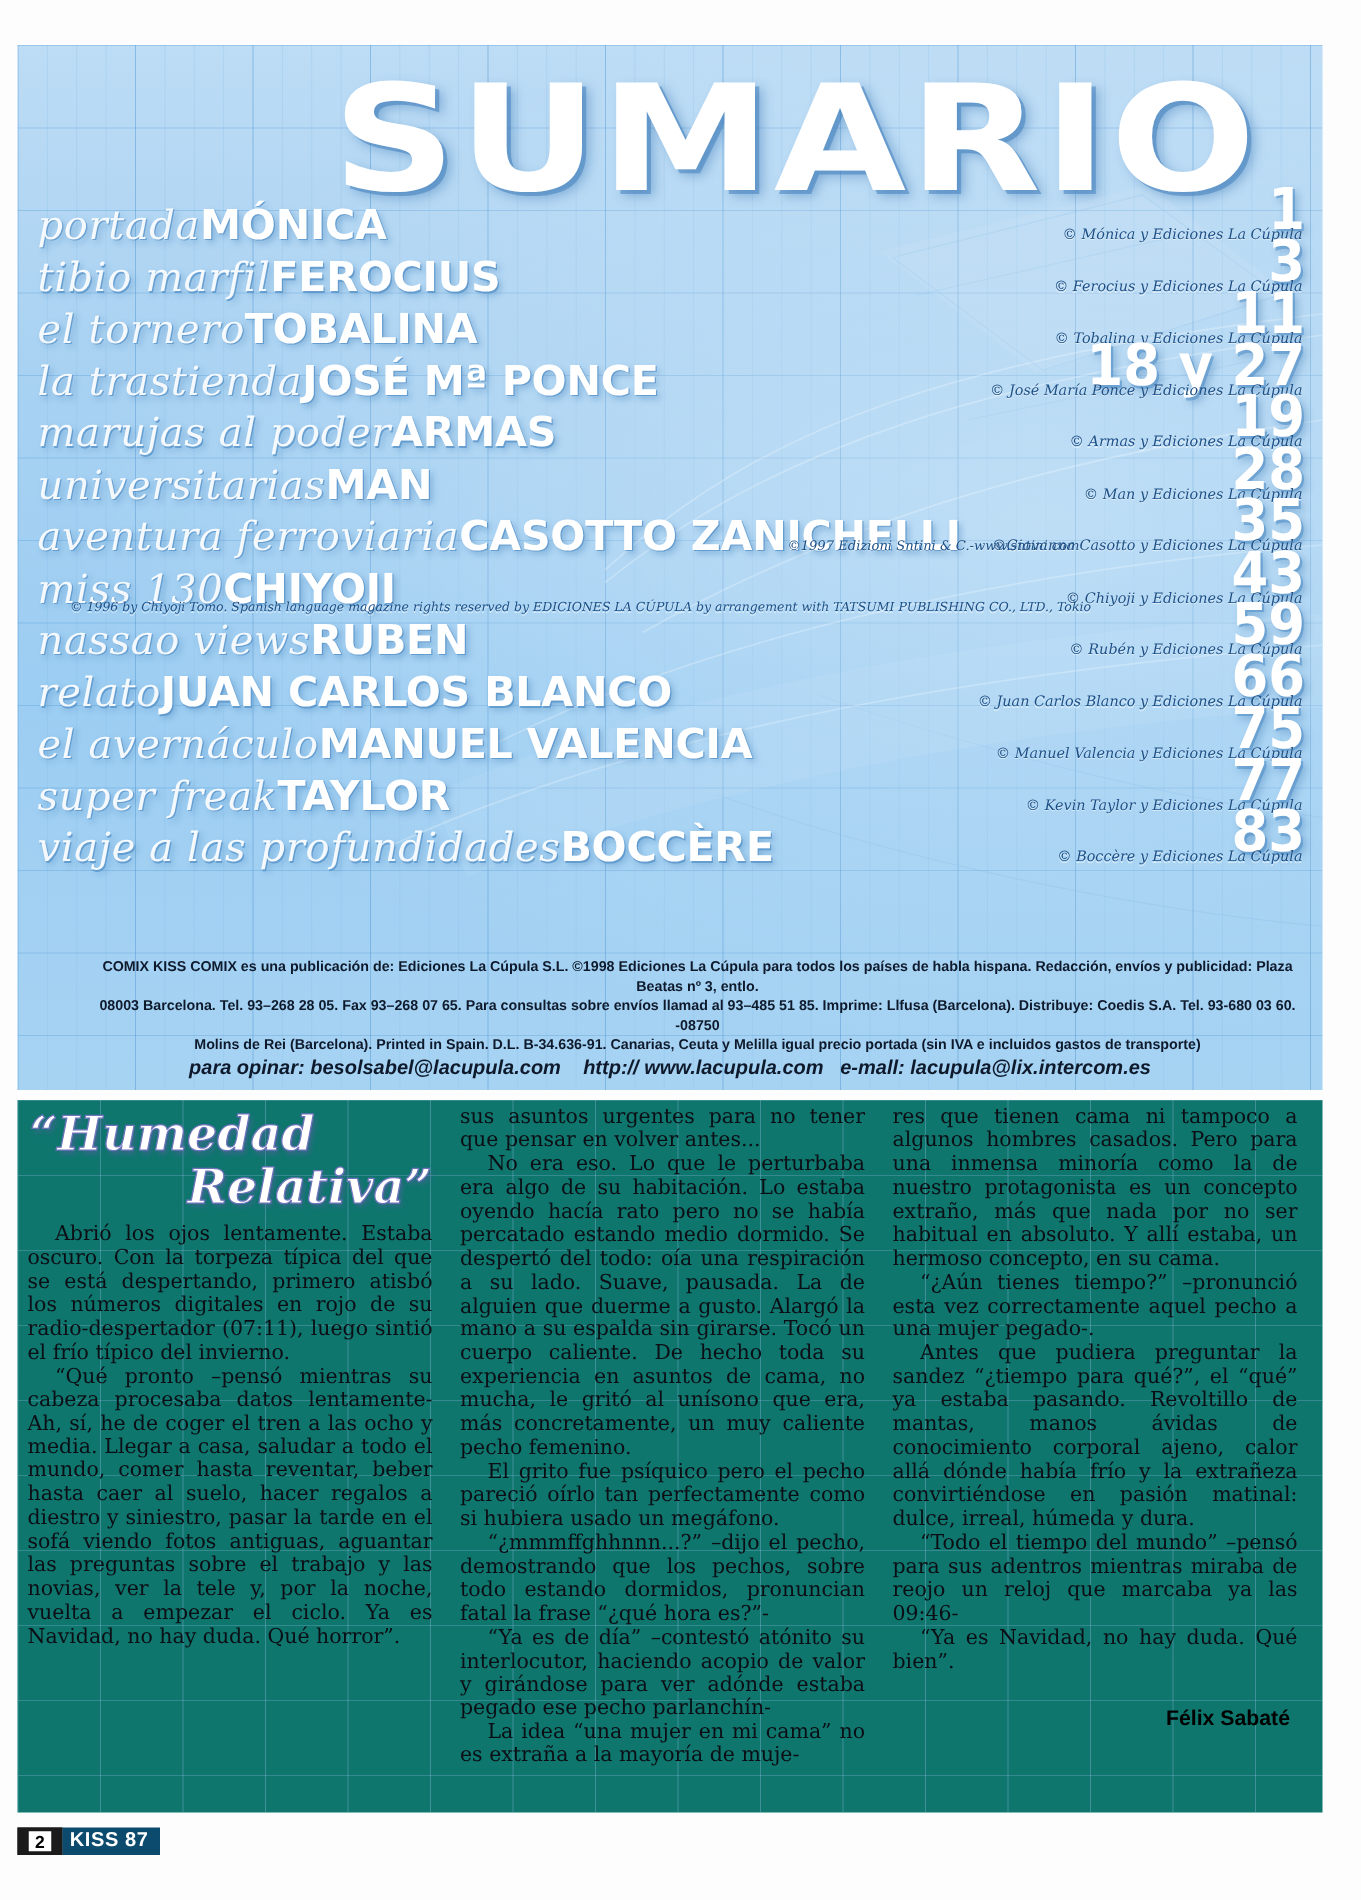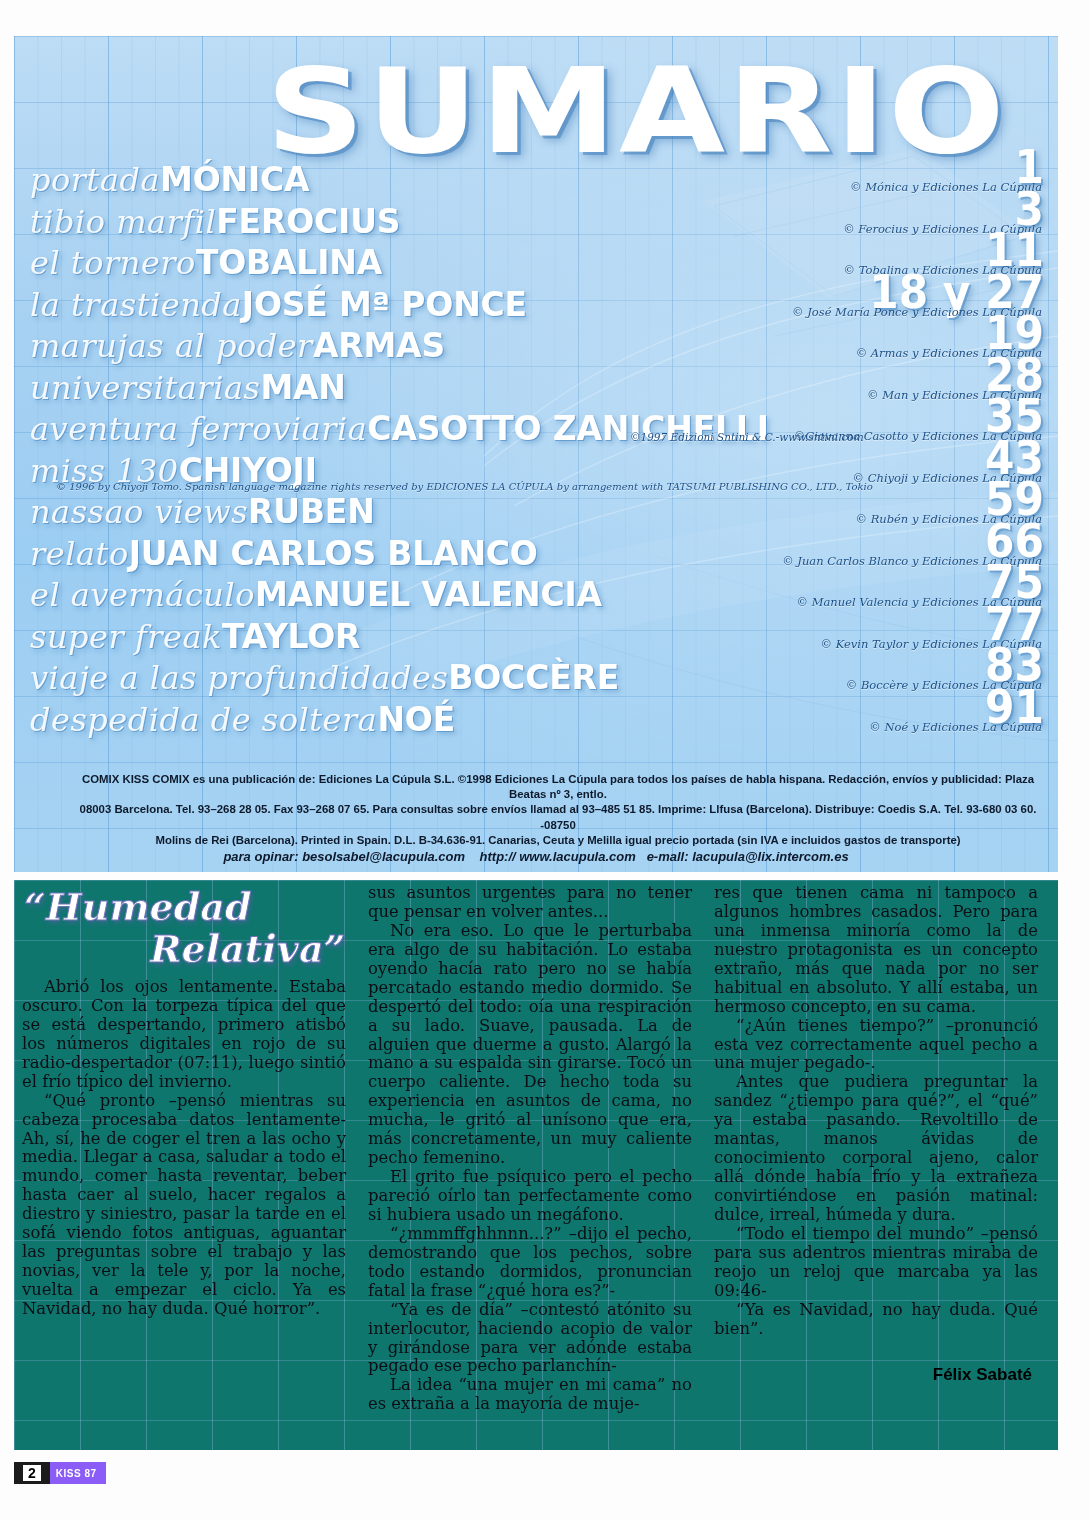--- a/index.html
+++ b/index.html
@@ -93,21 +93,21 @@
 
   
   #imprint{
     position:absolute;left:0;right:0;bottom:6px;
     text-align:center;color:#0e1a2c;
     font-family:"Liberation Sans",sans-serif;
     font-size:11.4px;line-height:1.35;font-weight:bold;
     padding:0 14px;
   }
   #imprint .ln{display:block;margin-left:44px;}
-  #contact-line{margin-top:17px;font-size:13px;font-style:italic;}
+  #contact-line{margin-top:17px;font-size:16px;font-style:italic;}
   #contact-line .lbl{font-weight:bold;}
   #contact-line .val{font-weight:bold;font-style:italic;}
 
   
   #article{
     position:absolute;left:14px;top:880px;width:1044px;height:570px;
     background:#0f766e;
     overflow:hidden;
   }
   #article-grid{
@@ -158,23 +158,23 @@
   #footer-num{
     background:#1b1b1b;color:#fff;
     font-family:"Liberation Sans",sans-serif;font-weight:bold;
     font-size:14px;padding:2px 7px;display:flex;align-items:center;
     border:2px solid #1b1b1b;
   }
   #footer-num span{
     background:#fff;color:#000;padding:0 5px;display:block;line-height:16px;
   }
   #footer-mag{
-    background:#8b5cf6;color:#fff;
+    background:#0c4a6e;color:#fff;
     font-family:"Liberation Sans",sans-serif;font-weight:bold;
-    font-size:10px;display:flex;align-items:center;padding:0 9px 0 6px;
+    font-size:16px;display:flex;align-items:center;padding:0 9px 0 6px;
     letter-spacing:.5px;
   }
 </style>
 </head>
 <body>
 
 <div id="toc-panel">
   <div id="toc-grid"></div>
 
   <svg id="toc-swoosh" viewBox="0 0 1044 836" preserveAspectRatio="none">
@@ -278,25 +278,20 @@
       <div class="credit">© Kevin Taylor  y Ediciones La Cúpula</div>
     </div>
 
     <div class="toc-row">
       <div class="toc-left"><span class="sec">viaje a las profundidades</span><span class="author">BOCCÈRE</span></div>
       <div class="page-no">83</div>
       <div class="credit">© Boccère y Ediciones La Cúpula</div>
     </div>
 
 
-    <div class="toc-row">
-      <div class="toc-left"><span class="sec">despedida de soltera</span><span class="author">NOÉ</span></div>
-      <div class="page-no">91</div>
-      <div class="credit">© Noé y Ediciones La Cúpula</div>
-    </div>
 
   </div>
 
   <div id="imprint">
     <span class="ln">COMIX KISS COMIX es una publicación de: Ediciones La Cúpula S.L. ©1998 Ediciones La Cúpula para todos los países de habla hispana. Redacción, envíos y publicidad: Plaza Beatas nº 3, entlo.</span>
     <span class="ln">08003 Barcelona. Tel. 93–268 28 05. Fax 93–268 07 65. Para consultas sobre envíos llamad al 93–485 51 85.  Imprime: Llfusa (Barcelona). Distribuye: Coedis S.A. Tel. 93-680 03 60. -08750</span>
     <span class="ln">Molins de Rei (Barcelona). Printed in Spain. D.L. B-34.636-91. Canarias, Ceuta y Melilla igual precio portada (sin IVA e incluidos gastos de transporte)</span>
     <span id="contact-line">
       <span class="lbl">para opinar:</span>
       <span class="val">besolsabel@lacupula.com</span>

